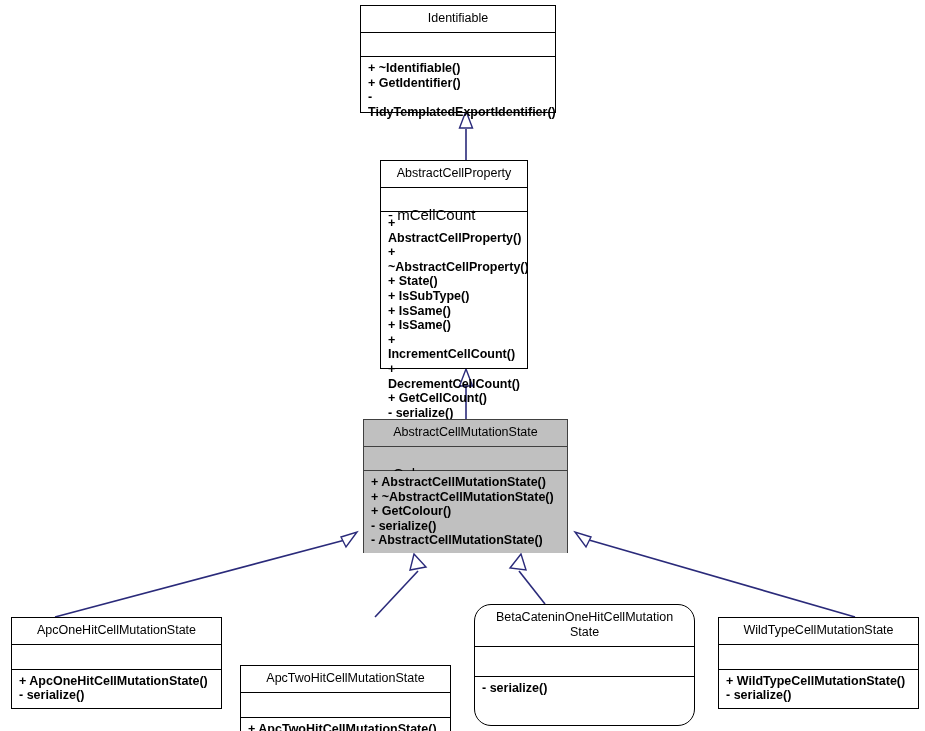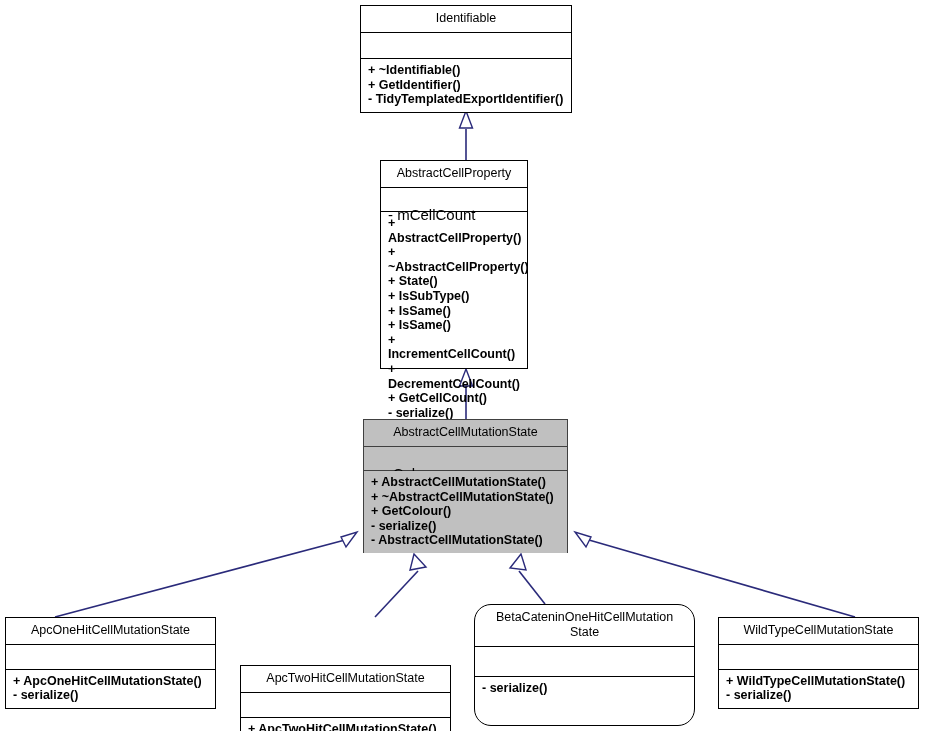--- a/index.html
+++ b/index.html
@@ -107,21 +107,21 @@
 
       <polygon points="466,111 459.5,128 472.5,128"></polygon>
       <polygon points="466,369 459.5,386 472.5,386"></polygon>
       <polygon points="341,537 357,532 346,547"></polygon>
       <polygon points="414,554 426,567 410,570"></polygon>
       <polygon points="521,554 510,568 526,570"></polygon>
       <polygon points="591,537 575,532 586,547"></polygon>
     </g>
   </svg>
 
-  <div class="uml-class" style="left:360px; top:5px; width:212px; height:108px;">
+  <div class="uml-class" style="left:360px; top:5px; width:196px; height:108px;">
     <div class="cls-name">Identifiable</div>
     <div class="cls-attrs" style="height:22px;"></div>
     <div class="cls-ops">
       <div class="op-line">+ ~Identifiable()</div>
       <div class="op-line">+ GetIdentifier()</div>
       <div class="op-line">- TidyTemplatedExportIdentifier()</div>
     </div>
   </div>
 
   <div class="uml-class" style="left:380px; top:160px; width:148px; height:209px;">
@@ -150,21 +150,21 @@
     </div>
     <div class="cls-ops">
       <div class="op-line">+ AbstractCellMutationState()</div>
       <div class="op-line">+ ~AbstractCellMutationState()</div>
       <div class="op-line">+ GetColour()</div>
       <div class="op-line">- serialize()</div>
       <div class="op-line">- AbstractCellMutationState()</div>
     </div>
   </div>
 
-  <div class="uml-class" style="left:5px; top:617px; width:211px; height:92px;">
+  <div class="uml-class" style="left:11px; top:617px; width:211px; height:92px;">
     <div class="cls-name">ApcOneHitCellMutationState</div>
     <div class="cls-attrs" style="height:21px;"></div>
     <div class="cls-ops">
       <div class="op-line">+ ApcOneHitCellMutationState()</div>
       <div class="op-line">- serialize()</div>
     </div>
   </div>
 
   <div class="uml-class" style="left:240px; top:617px; width:211px; height:92px;margin-top:48px;">
     <div class="cls-name">ApcTwoHitCellMutationState</div>

